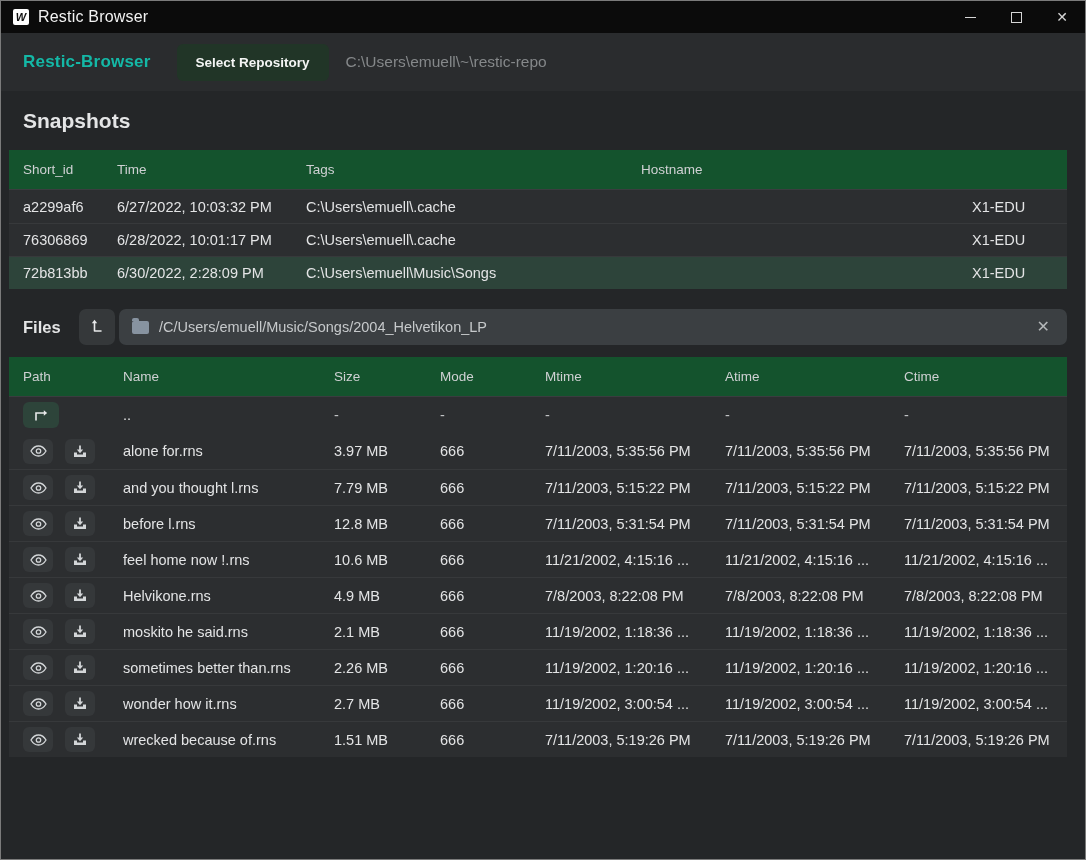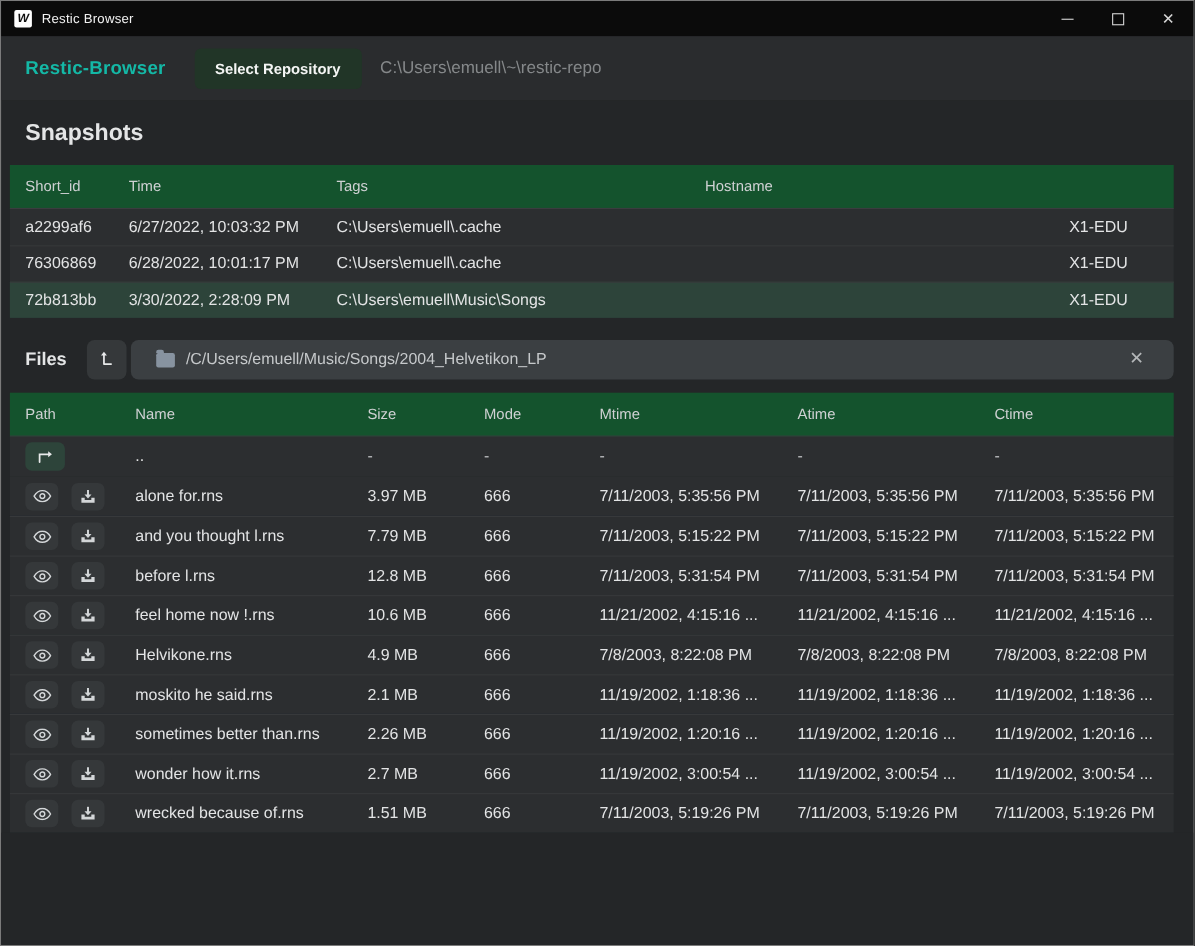--- a/index.html
+++ b/index.html
@@ -15,21 +15,21 @@
   
   .titlebar {
     height:32px; background:#0b0b0b; color:#f2f2f2;
     display:flex; align-items:center; flex:0 0 auto;
   }
   .titlebar .app-icon {
     width:16px; height:16px; background:#ffffff; color:#111;
     font-weight:700; font-size:11px; line-height:16px; text-align:center;
     border-radius:2px; margin-left:12px; font-style:italic;
   }
-  .titlebar .title-text { font-size:12px; margin-left:9px; letter-spacing:.2px; }
+  .titlebar .title-text { font-size:16px; margin-left:9px; letter-spacing:.2px; }
   .tb-controls { margin-left:auto; display:flex; height:100%; }
   .tb-btn { width:46px; height:100%; display:flex; align-items:center; justify-content:center; color:#d6d6d6; cursor:default; }
   .glyph-min { width:11px; border-top:1.4px solid #d6d6d6; display:inline-block; }
   .glyph-max { width:11px; height:11px; border:1.4px solid #d6d6d6; display:inline-block; }
   .glyph-close { font-size:14px; line-height:1; }
   
   .header {
     height:58px; background:#2a2c2e; display:flex; align-items:center;
     padding:0 22px; flex:0 0 auto;
   }
@@ -57,21 +57,21 @@
   .files-row { height:36px; }
   
   .files-bar { height:44px; margin:8px 18px 8px 8px; display:flex; align-items:center; flex:0 0 auto; }
   .files-label { font-size:16.5px; font-weight:700; color:#e4e5e6; margin-left:14px; width:44px; }
   .updir-btn {
     width:36px; height:36px; margin-left:12px; background:#35383a; border:none;
     border-radius:7px; display:flex; align-items:center; justify-content:center; cursor:pointer;
   }
   .breadcrumb {
     flex:1; height:36px; margin-left:4px; background:#3b3f42; border-radius:7px;
-    display:flex; align-items:center; padding:0 23px; min-width:0;
+    display:flex; align-items:center; padding:0 13px; min-width:0;
   }
   .breadcrumb .path-text { font-size:14.5px; color:#c6c9cb; margin-left:10px; white-space:nowrap; overflow:hidden; flex:1; }
   .crumb-close { color:#b4b7b9; font-size:16px; padding:2px 4px; cursor:pointer; line-height:1; }
   .folder-glyph { width:17px; height:13px; background:#8793a0; border-radius:2px; position:relative; flex:0 0 auto; }
   .folder-glyph::before {
     content:""; position:absolute; top:-3px; left:0; width:7px; height:3px;
     background:#8793a0; border-radius:2px 2px 0 0;
   }
   
   .cell-actions { display:flex; gap:12px; padding-left:14px; align-items:center; }
@@ -135,21 +135,21 @@
   <div class="t-row snap-grid snap-row">
     <div class="t-cell">76306869</div>
     <div class="t-cell">6/28/2022, 10:01:17 PM</div>
     <div class="t-cell">C:\Users\emuell\.cache</div>
     <div class="t-cell"></div>
     <div class="t-cell">X1-EDU</div>
   </div>
 
   <div class="t-row snap-grid snap-row selected">
     <div class="t-cell">72b813bb</div>
-    <div class="t-cell">3/30/2022, 2:28:09 PM</div>
+    <div class="t-cell">6/30/2022, 2:28:09 PM</div>
     <div class="t-cell">C:\Users\emuell\Music\Songs</div>
     <div class="t-cell"></div>
     <div class="t-cell">X1-EDU</div>
   </div>
 </div>
   </div>
 
   <div class="gap8"></div>
 
   <div class="files-bar">

